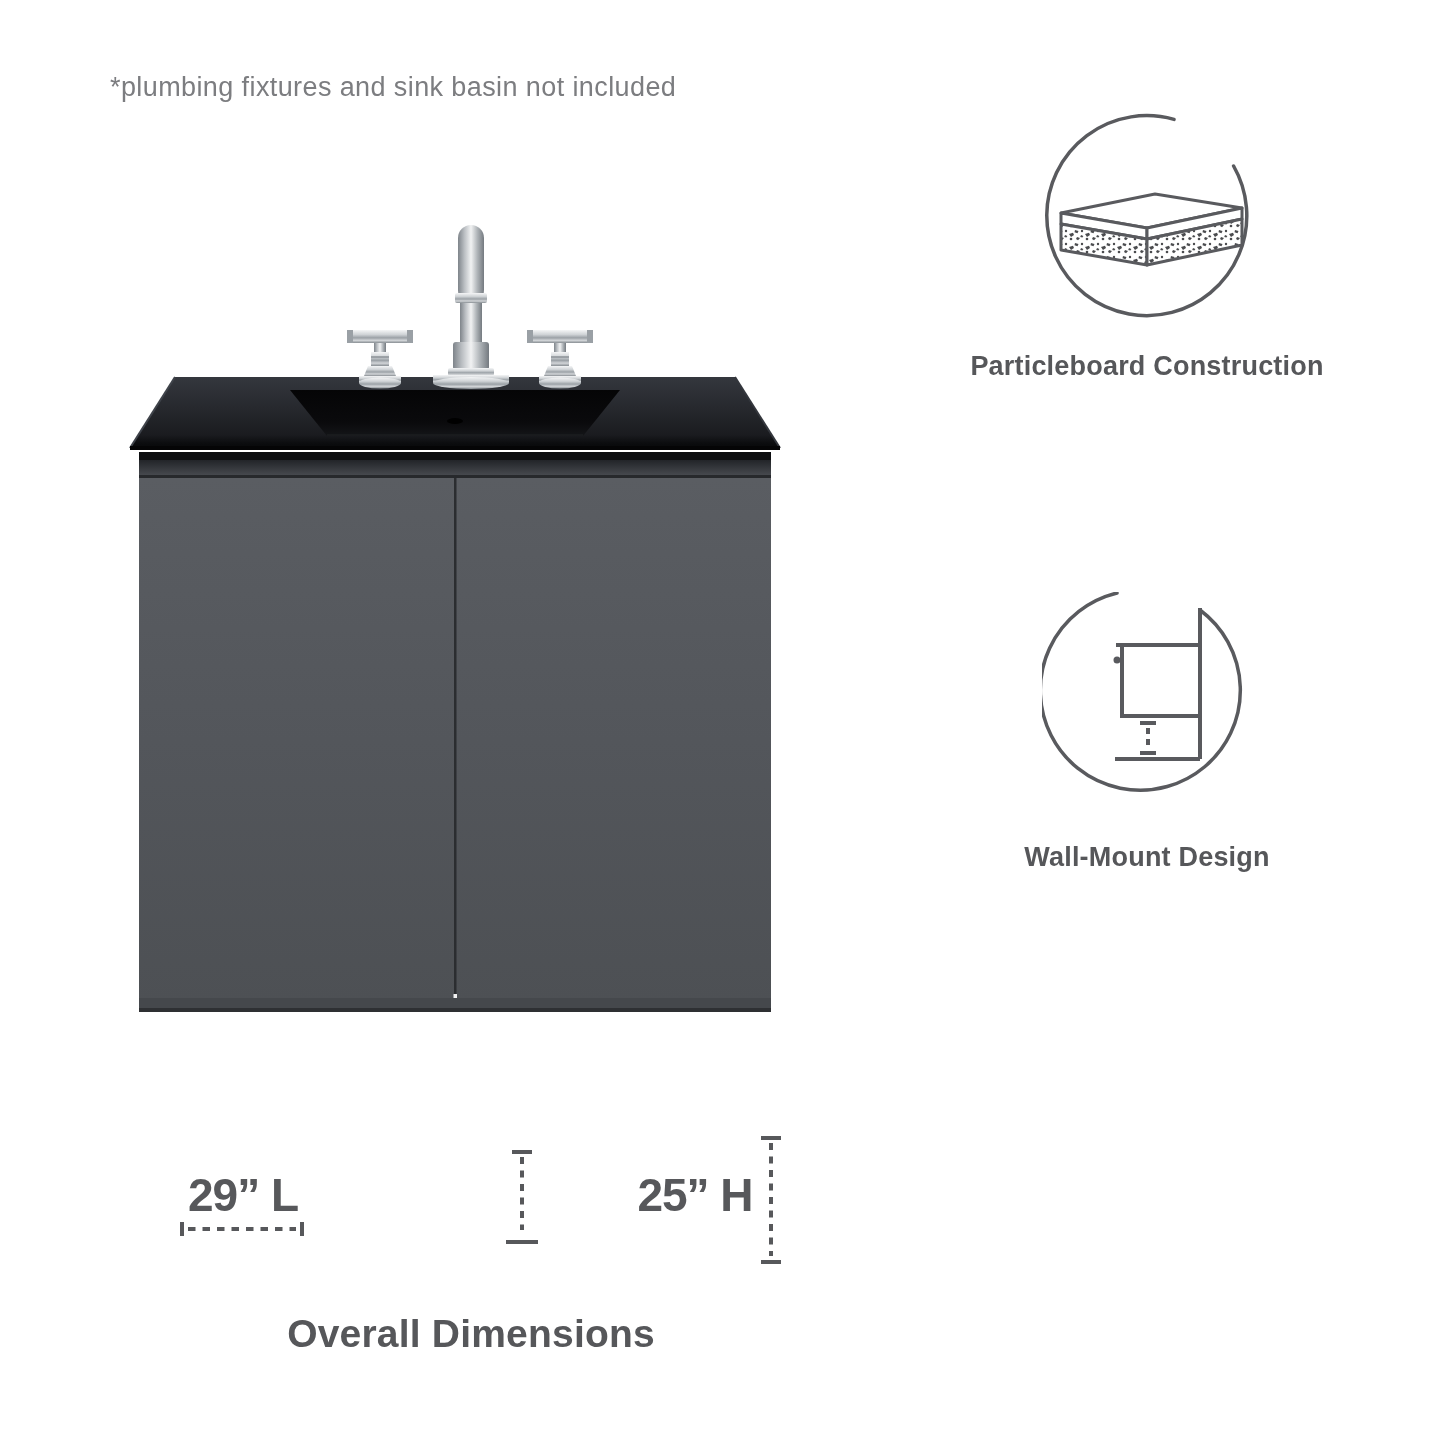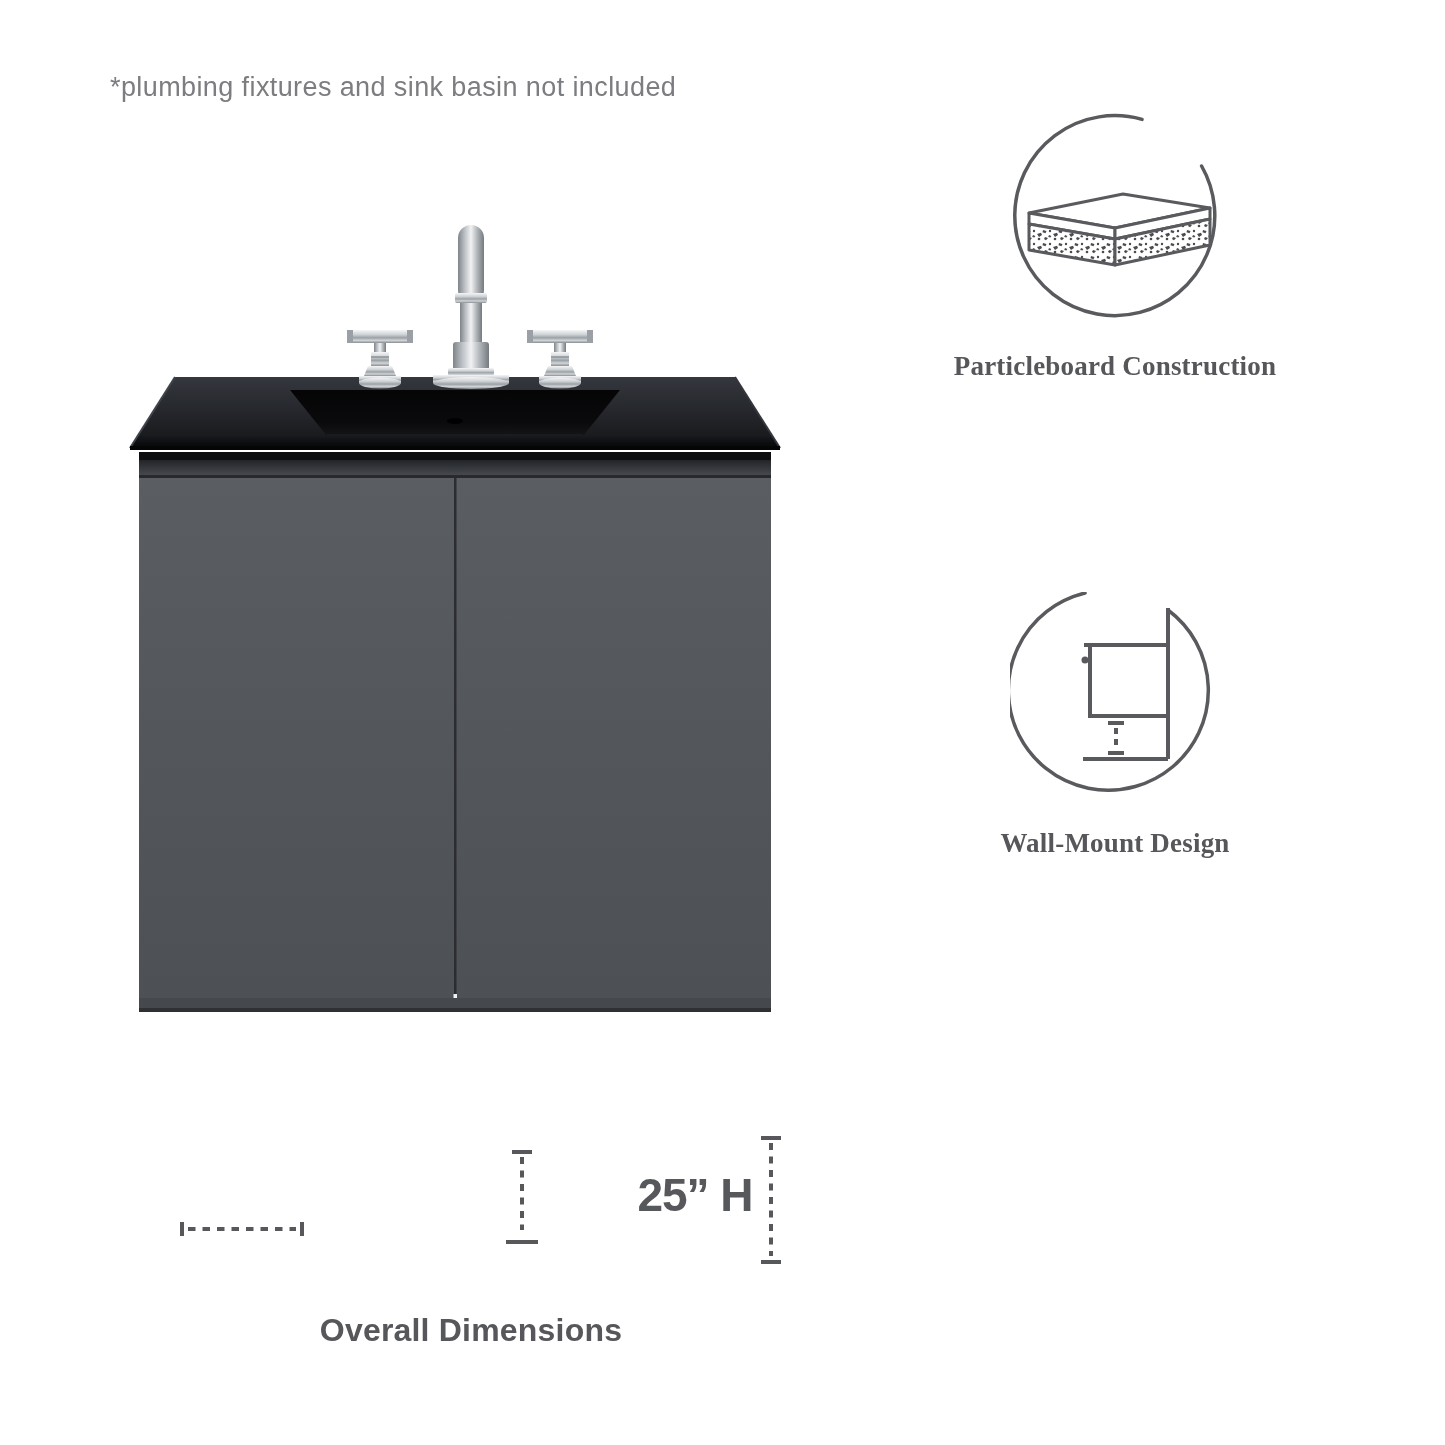--- a/index.html
+++ b/index.html
@@ -10,33 +10,33 @@
     font-family:"Liberation Sans",sans-serif;
     overflow:hidden;
   }
   .abs{position:absolute;}
   .disclaimer{
     left:110px;top:72px;
     font-size:27px;font-weight:400;
     color:#7c7d80;letter-spacing:.4px;
     white-space:nowrap;
   }
-  .feature{width:420px;left:905px;text-align:center;font-family:Liberation Serif, serif;}
+  .feature{width:420px;left:937px;text-align:center;}
   .feature-icon{display:block;margin:0 auto;}
   .feature-label{
     font-size:27px;font-weight:700;color:#56575a;
     letter-spacing:.2px;white-space:nowrap;text-align:center;
   }
   .dim-value{
     font-size:46px;font-weight:700;color:#57585b;
     letter-spacing:-1px;white-space:nowrap;
     width:160px;text-align:center;
   }
   .caption{
-    font-size:32px;font-weight:700;color:#56575a;
+    font-size:39px;font-weight:700;color:#56575a;
     width:400px;text-align:center;letter-spacing:.2px;
   }
 </style>
 </head>
 <body>
 
 <div id="canvas">
 
   <div class="abs disclaimer">*plumbing fixtures and sink basin not included</div>
 
@@ -170,24 +170,25 @@
       <path d="M 158 18 A 100 100 0 1 1 75 1" fill="none" stroke="#595a5e" stroke-width="3.5" stroke-linecap="round"></path>
       <line x1="158" y1="16" x2="158" y2="167" stroke="#595a5e" stroke-width="4"></line>
       <line x1="74" y1="53" x2="158" y2="53" stroke="#595a5e" stroke-width="4"></line>
       <rect x="80" y="53" width="78" height="71" fill="none" stroke="#595a5e" stroke-width="4"></rect>
       <circle cx="75" cy="68" r="3.5" fill="#595a5e"></circle>
       <line x1="98" y1="131" x2="114" y2="131" stroke="#595a5e" stroke-width="4"></line>
       <line x1="106" y1="136" x2="106" y2="158" stroke="#595a5e" stroke-width="4" stroke-dasharray="6 5"></line>
       <line x1="98" y1="161" x2="114" y2="161" stroke="#595a5e" stroke-width="4"></line>
       <line x1="73" y1="167" x2="158" y2="167" stroke="#595a5e" stroke-width="4"></line>
     </svg>
-    <div class="feature-label" style="margin-top:26px">Wall-Mount Design</div>
+    <div class="feature-label" style="margin-top:40px">Wall-Mount Design</div>
   </div>
 
 
+  <div class="abs dim-value" style="left:163px;top:1168px">29” L</div>
   <svg class="abs" style="left:180px;top:1219px" width="124" height="20" viewBox="0 0 124 20">
     <line x1="2" y1="3" x2="2" y2="17" stroke="#57585b" stroke-width="4"></line>
     <line x1="122" y1="3" x2="122" y2="17" stroke="#57585b" stroke-width="4"></line>
     <line x1="8" y1="10" x2="116" y2="10" stroke="#57585b" stroke-width="4" stroke-dasharray="7.5 7"></line>
   </svg>
 
   <svg class="abs" style="left:504px;top:1150px" width="36" height="98" viewBox="0 0 36 98">
     <line x1="8" y1="2" x2="28" y2="2" stroke="#57585b" stroke-width="4"></line>
     <line x1="18" y1="7" x2="18" y2="80" stroke="#57585b" stroke-width="4" stroke-dasharray="7 6.5"></line>
     <line x1="2" y1="92" x2="34" y2="92" stroke="#57585b" stroke-width="4"></line>

